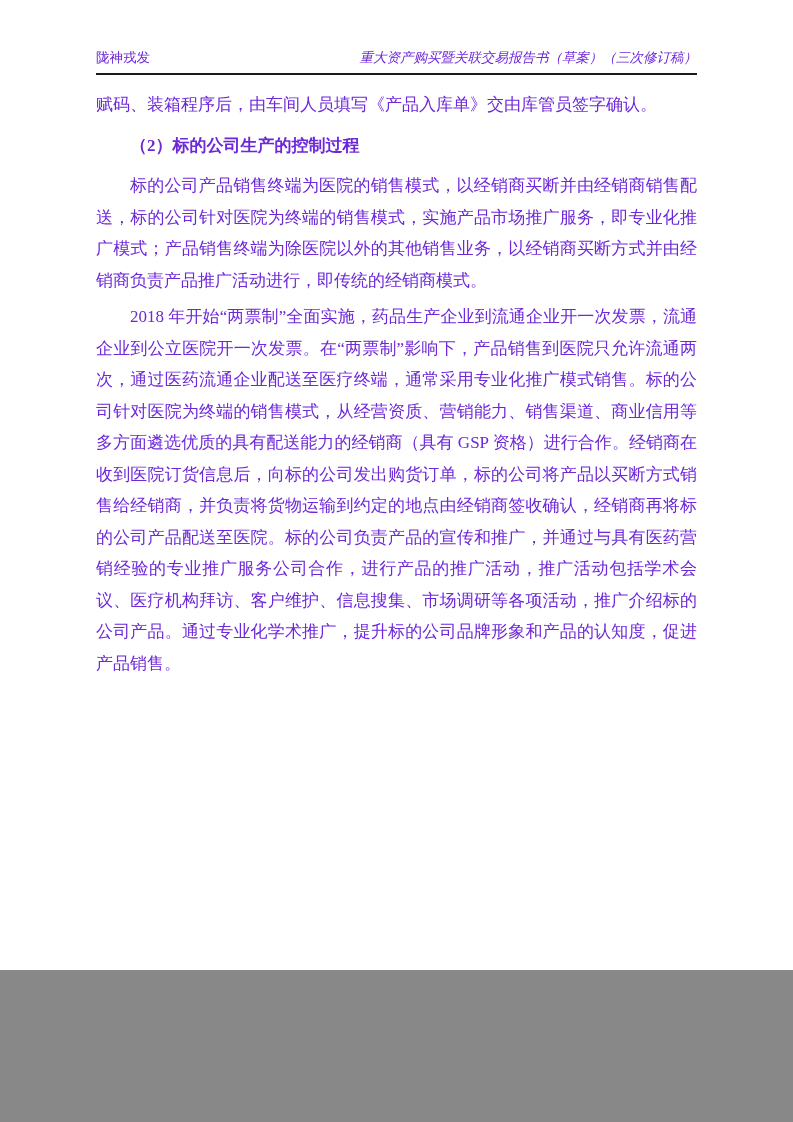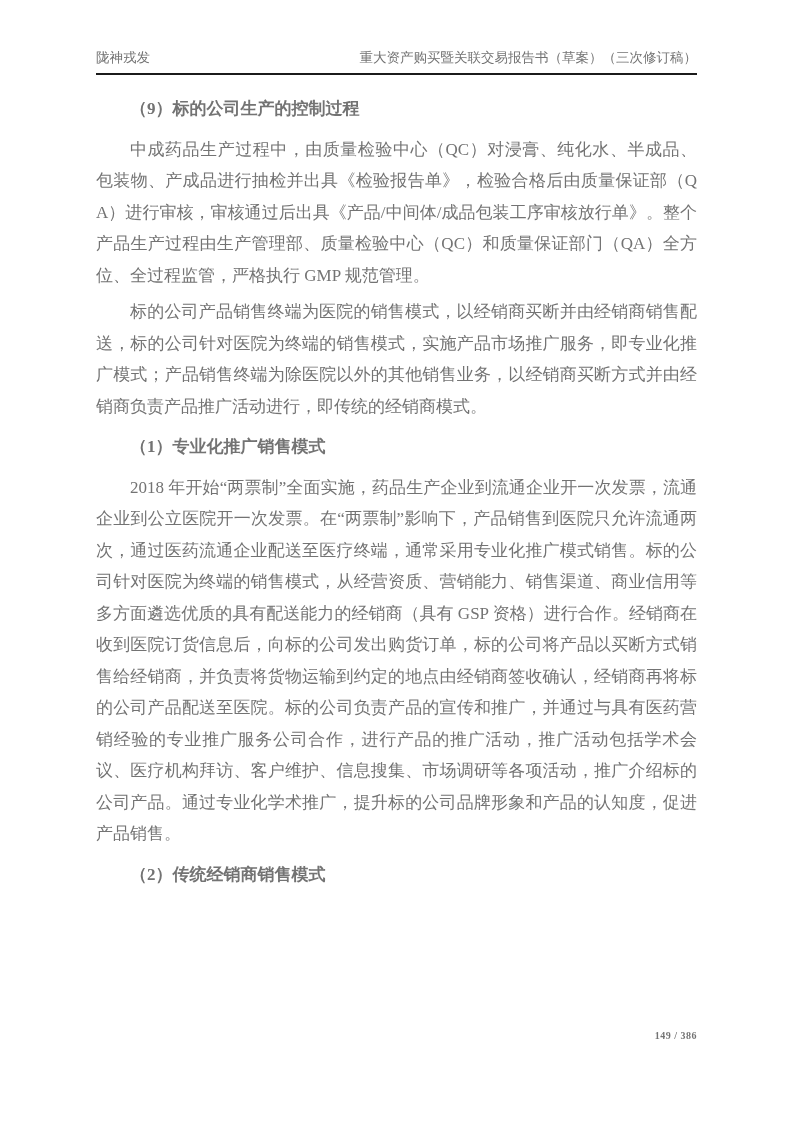--- a/index.html
+++ b/index.html
@@ -3,42 +3,42 @@
 <meta charset="utf-8">
 <style>
   html, body {
     margin: 0;
     padding: 0;
     background: #888;
   }
   .page {
     position: relative;
     width: 793px;
-    height: 1122px;
+    height: 970px;
     margin: 0 auto;
     background: #ffffff;
     font-family: "Liberation Serif", "DejaVu Serif", serif;
-    color: #737373;
+    color: #6d28d9;
     overflow: hidden;
   }
   .header {
     position: absolute;
     top: 48px;
     left: 96px;
     right: 96px;
     display: flex;
     justify-content: space-between;
     align-items: flex-end;
     font-size: 13.5px;
     line-height: 20px;
     padding-bottom: 5px;
     border-bottom: 2px solid #1b1b1b;
   }
   .header .hleft { white-space: nowrap; }
-  .header .hright { white-space: nowrap; }
+  .header .hright { white-space: nowrap; font-style: italic; }
   .content {
     position: absolute;
     top: 84px;
     left: 96px;
     width: 601px;
   }
   .content p {
     font-size: 17px;
     line-height: 31.5px;
     text-align: justify;
@@ -69,23 +69,21 @@
 
 <div class="page">
 
   <div class="header">
     <span class="hleft">陇神戎发</span>
     <span class="hright">重大资产购买暨关联交易报告书（草案）（三次修订稿）</span>
   </div>
 
   <div class="content">
 
-      <p class="heading">（9）标的公司生产的控制过程</p>
-      <p class="body">中成药品生产过程中，由质量检验中心（QC）对浸膏、纯化水、半成品、包装物、产成品进行抽检并出具《检验报告单》，检验合格后由质量保证部（QA）进行审核，审核通过后出具《产品/中间体/成品包装工序审核放行单》。整个产品生产过程由生产管理部、质量检验中心（QC）和质量保证部门（QA）全方位、全过程监管，严格执行 GMP 规范管理。</p>
+  <p class="body-noindent">赋码、装箱程序后，由车间人员填写《产品入库单》交由库管员签字确认。</p>
+      <p class="heading">（2）标的公司生产的控制过程</p>
       <p class="body">标的公司产品销售终端为医院的销售模式，以经销商买断并由经销商销售配送，标的公司针对医院为终端的销售模式，实施产品市场推广服务，即专业化推广模式；产品销售终端为除医院以外的其他销售业务，以经销商买断方式并由经销商负责产品推广活动进行，即传统的经销商模式。</p>
-      <p class="heading">（1）专业化推广销售模式</p>
       <p class="body">2018 年开始“两票制”全面实施，药品生产企业到流通企业开一次发票，流通企业到公立医院开一次发票。在“两票制”影响下，产品销售到医院只允许流通两次，通过医药流通企业配送至医疗终端，通常采用专业化推广模式销售。标的公司针对医院为终端的销售模式，从经营资质、营销能力、销售渠道、商业信用等多方面遴选优质的具有配送能力的经销商（具有 GSP 资格）进行合作。经销商在收到医院订货信息后，向标的公司发出购货订单，标的公司将产品以买断方式销售给经销商，并负责将货物运输到约定的地点由经销商签收确认，经销商再将标的公司产品配送至医院。标的公司负责产品的宣传和推广，并通过与具有医药营销经验的专业推广服务公司合作，进行产品的推广活动，推广活动包括学术会议、医疗机构拜访、客户维护、信息搜集、市场调研等各项活动，推广介绍标的公司产品。通过专业化学术推广，提升标的公司品牌形象和产品的认知度，促进产品销售。</p>
-      <p class="heading">（2）传统经销商销售模式</p>
     </div>
 
   <div class="footer">149 / 386</div>
 
 </div>
 
 </body></html>

